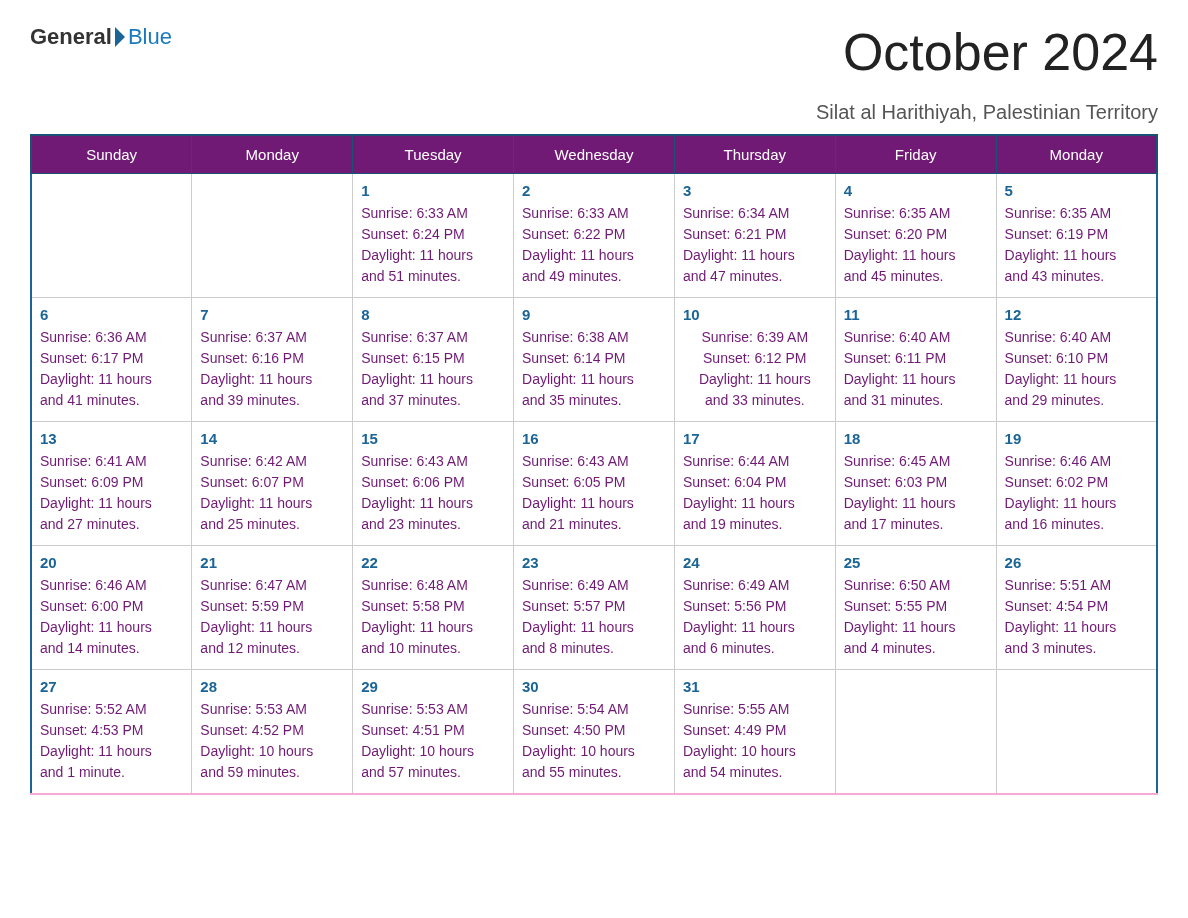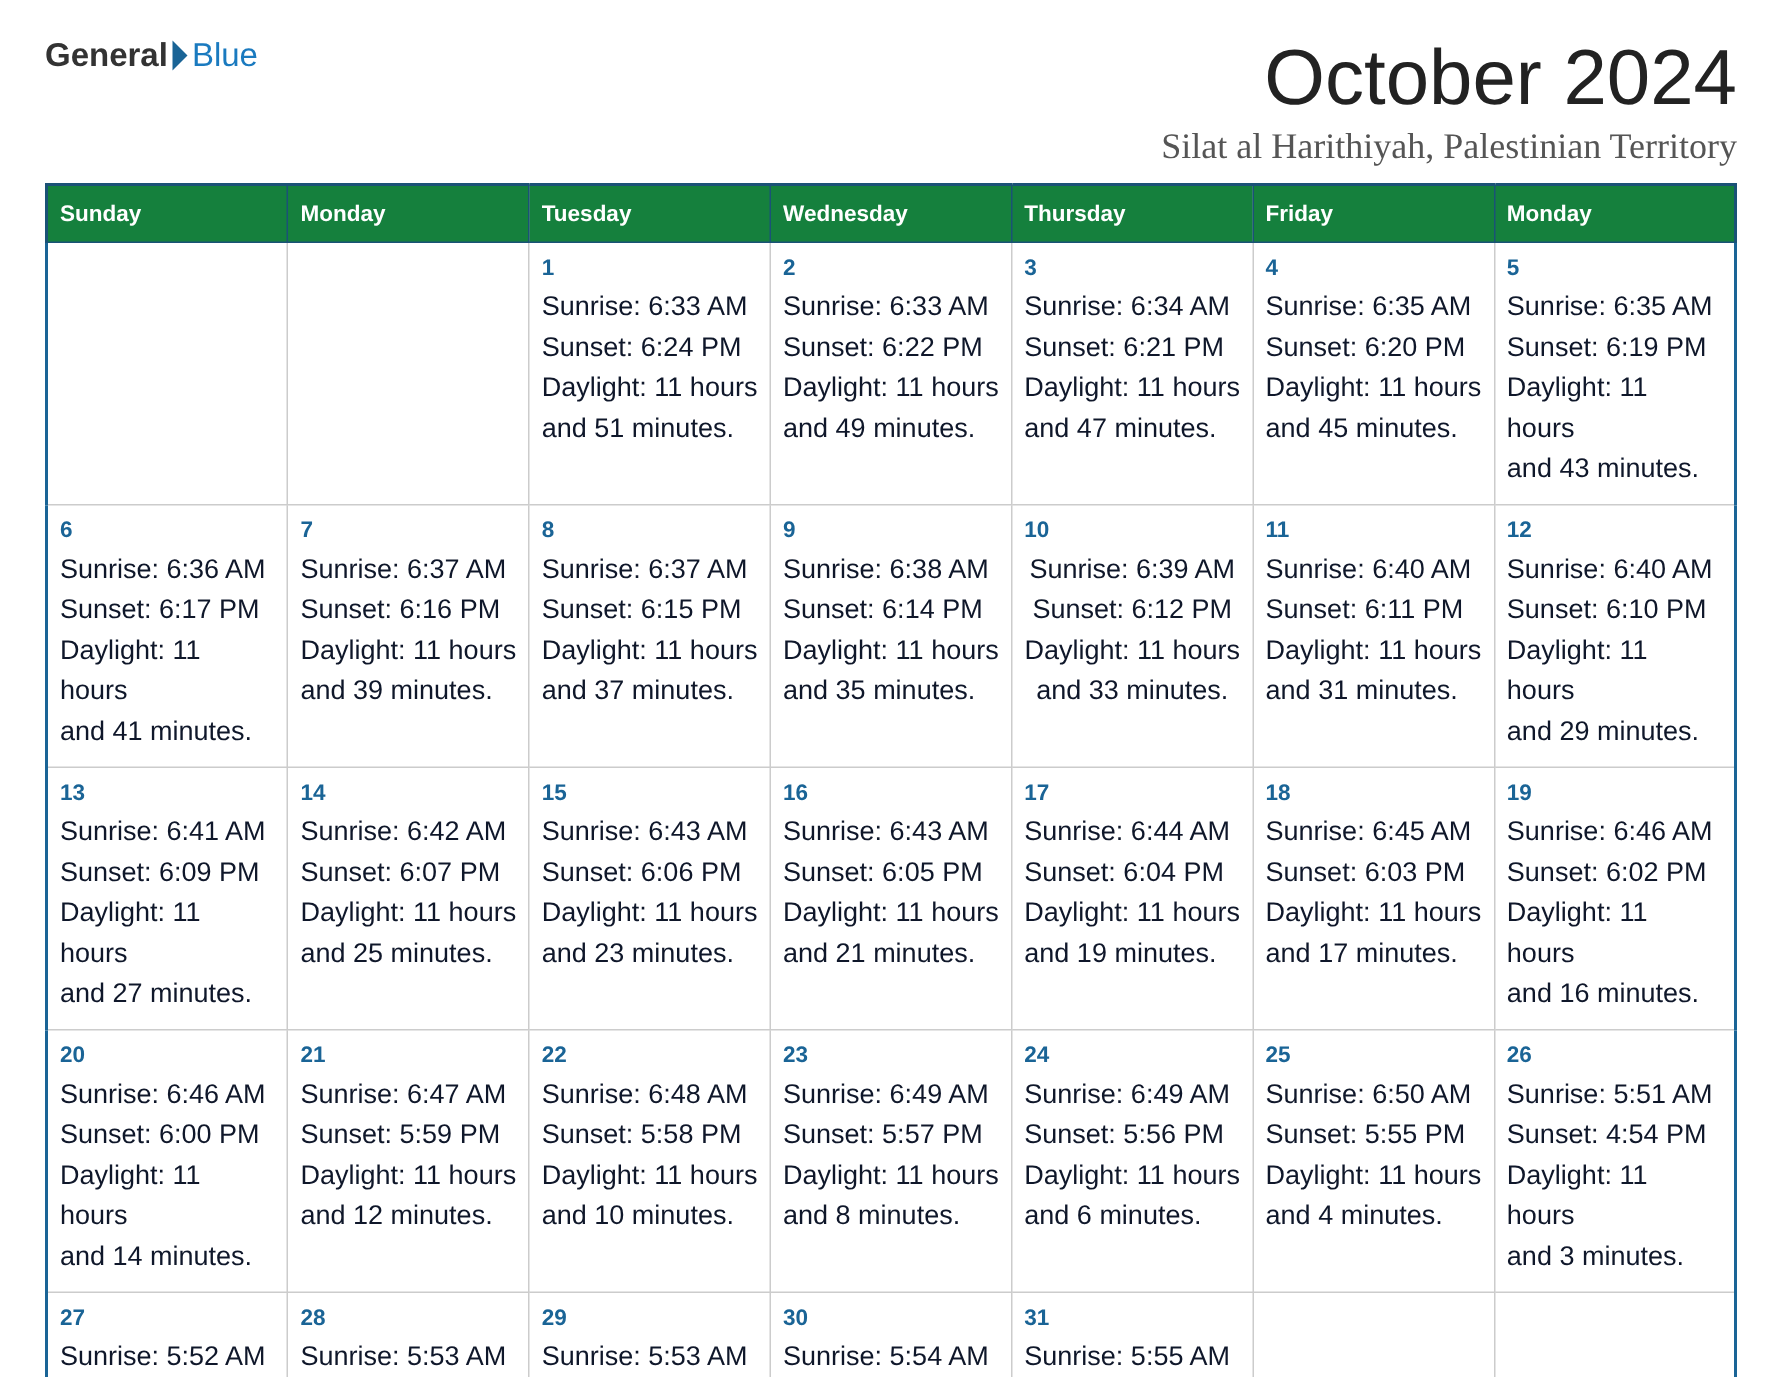--- a/index.html
+++ b/index.html
@@ -38,58 +38,57 @@
     }
     .logo-blue { color: #1a7abf; font-size: 22px; }
     .title-block { text-align: right; }
     .main-title {
       font-size: 52px;
       font-weight: normal;
       color: #222;
       line-height: 1.1;
     }
     .subtitle {
-      font-size: 24px;
+      font-size: 20px;
       color: #555;
-      margin-top: 4px;
-      font-family: Liberation Serif, serif;
+      margin-top: 20px;
     }
     .calendar {
       width: 100%;
       border-collapse: collapse;
       margin-top: 10px;
     }
     .calendar thead tr th {
-      background-color: #15803d;
+      background-color: #701a75;
       color: #fff;
       font-size: 15px;
-      font-weight: bold;
+      font-weight: normal;
       padding: 10px 8px;
-      text-align: left;
+      text-align: center;
       border: 1px solid #1a5276;
     }
     .calendar tbody tr td {
       border: 1px solid #ccc;
       vertical-align: top;
       padding: 8px 8px 10px 8px;
       width: 14.28%;
       min-height: 90px;
       font-size: 13px;
       color: #222;
     }
     .calendar tbody tr td .day-num {
       font-size: 15px;
       font-weight: bold;
       color: #1a6496;
       display: block;
       margin-bottom: 4px;
     }
     .calendar tbody tr td .day-info {
-      color: #0f172a;
-      font-size: 18px;
+      color: #701a75;
+      font-size: 14px;
       line-height: 1.5;
     }
     .calendar tbody tr:last-child td {
       border-bottom: 2px solid #f9a8d4;
     }
     .calendar tbody tr td:first-child {
       border-left: 2px solid #1a6496;
     }
     .calendar tbody tr td:last-child {
       border-right: 2px solid #1a6496;

